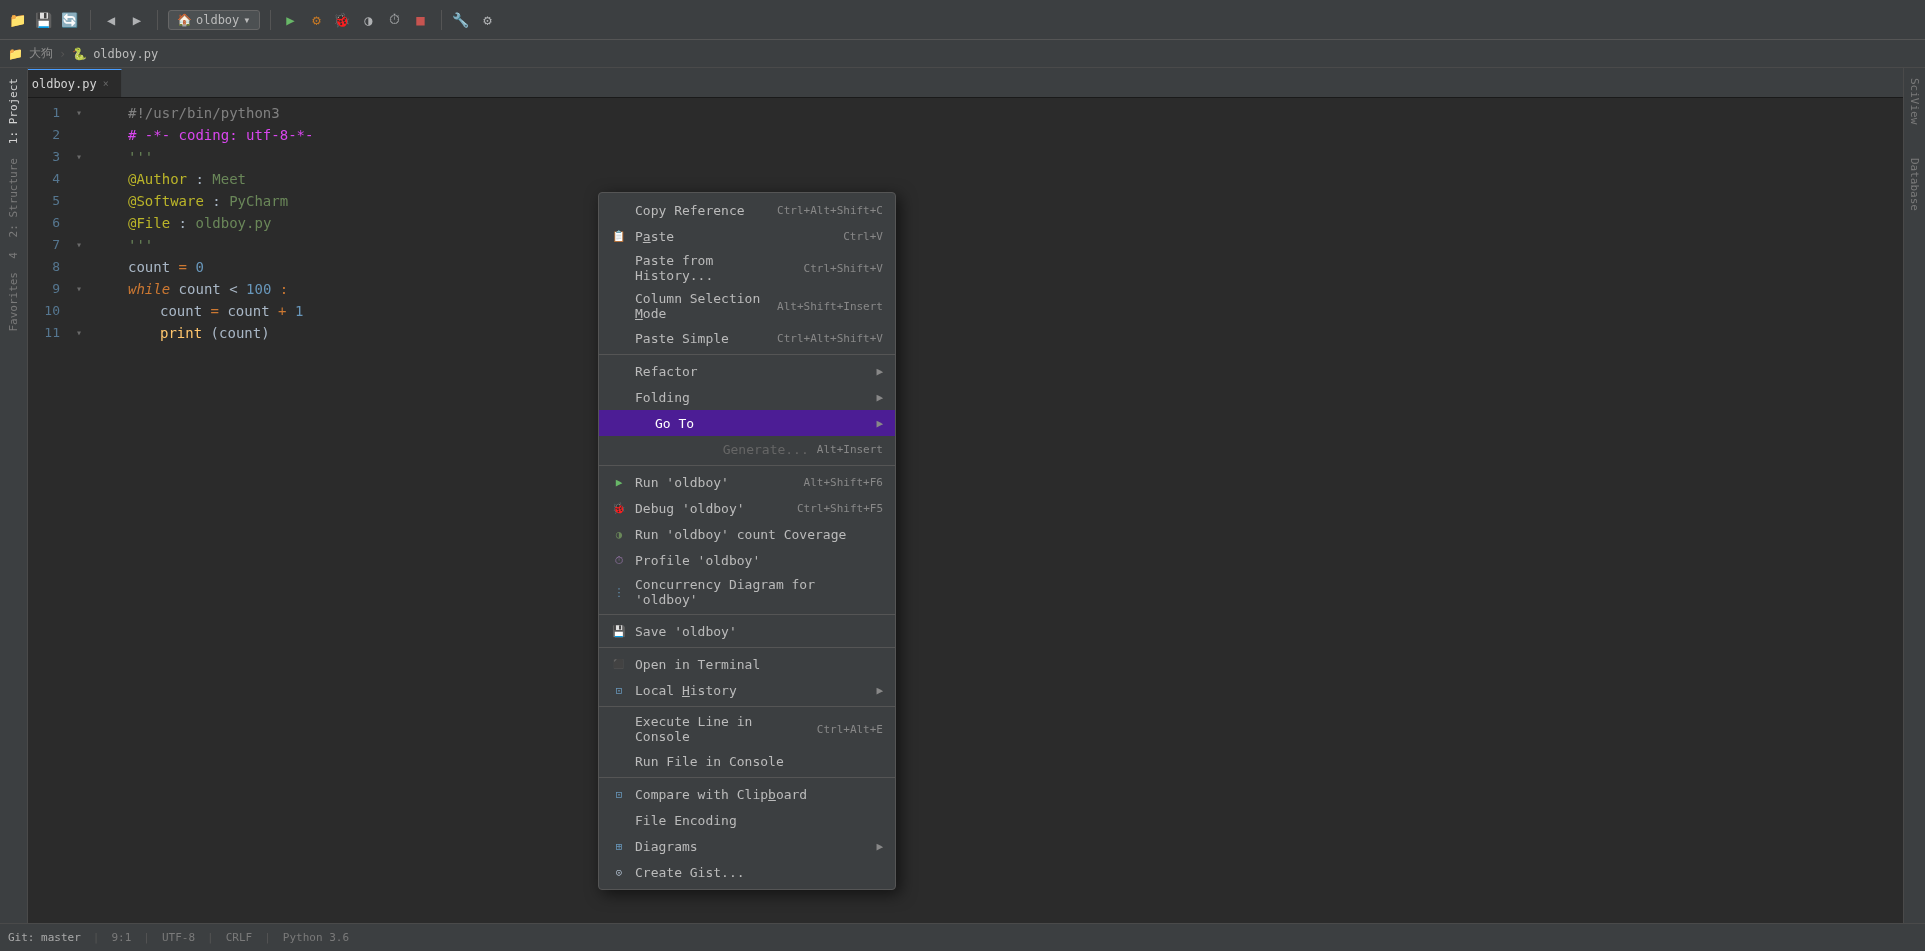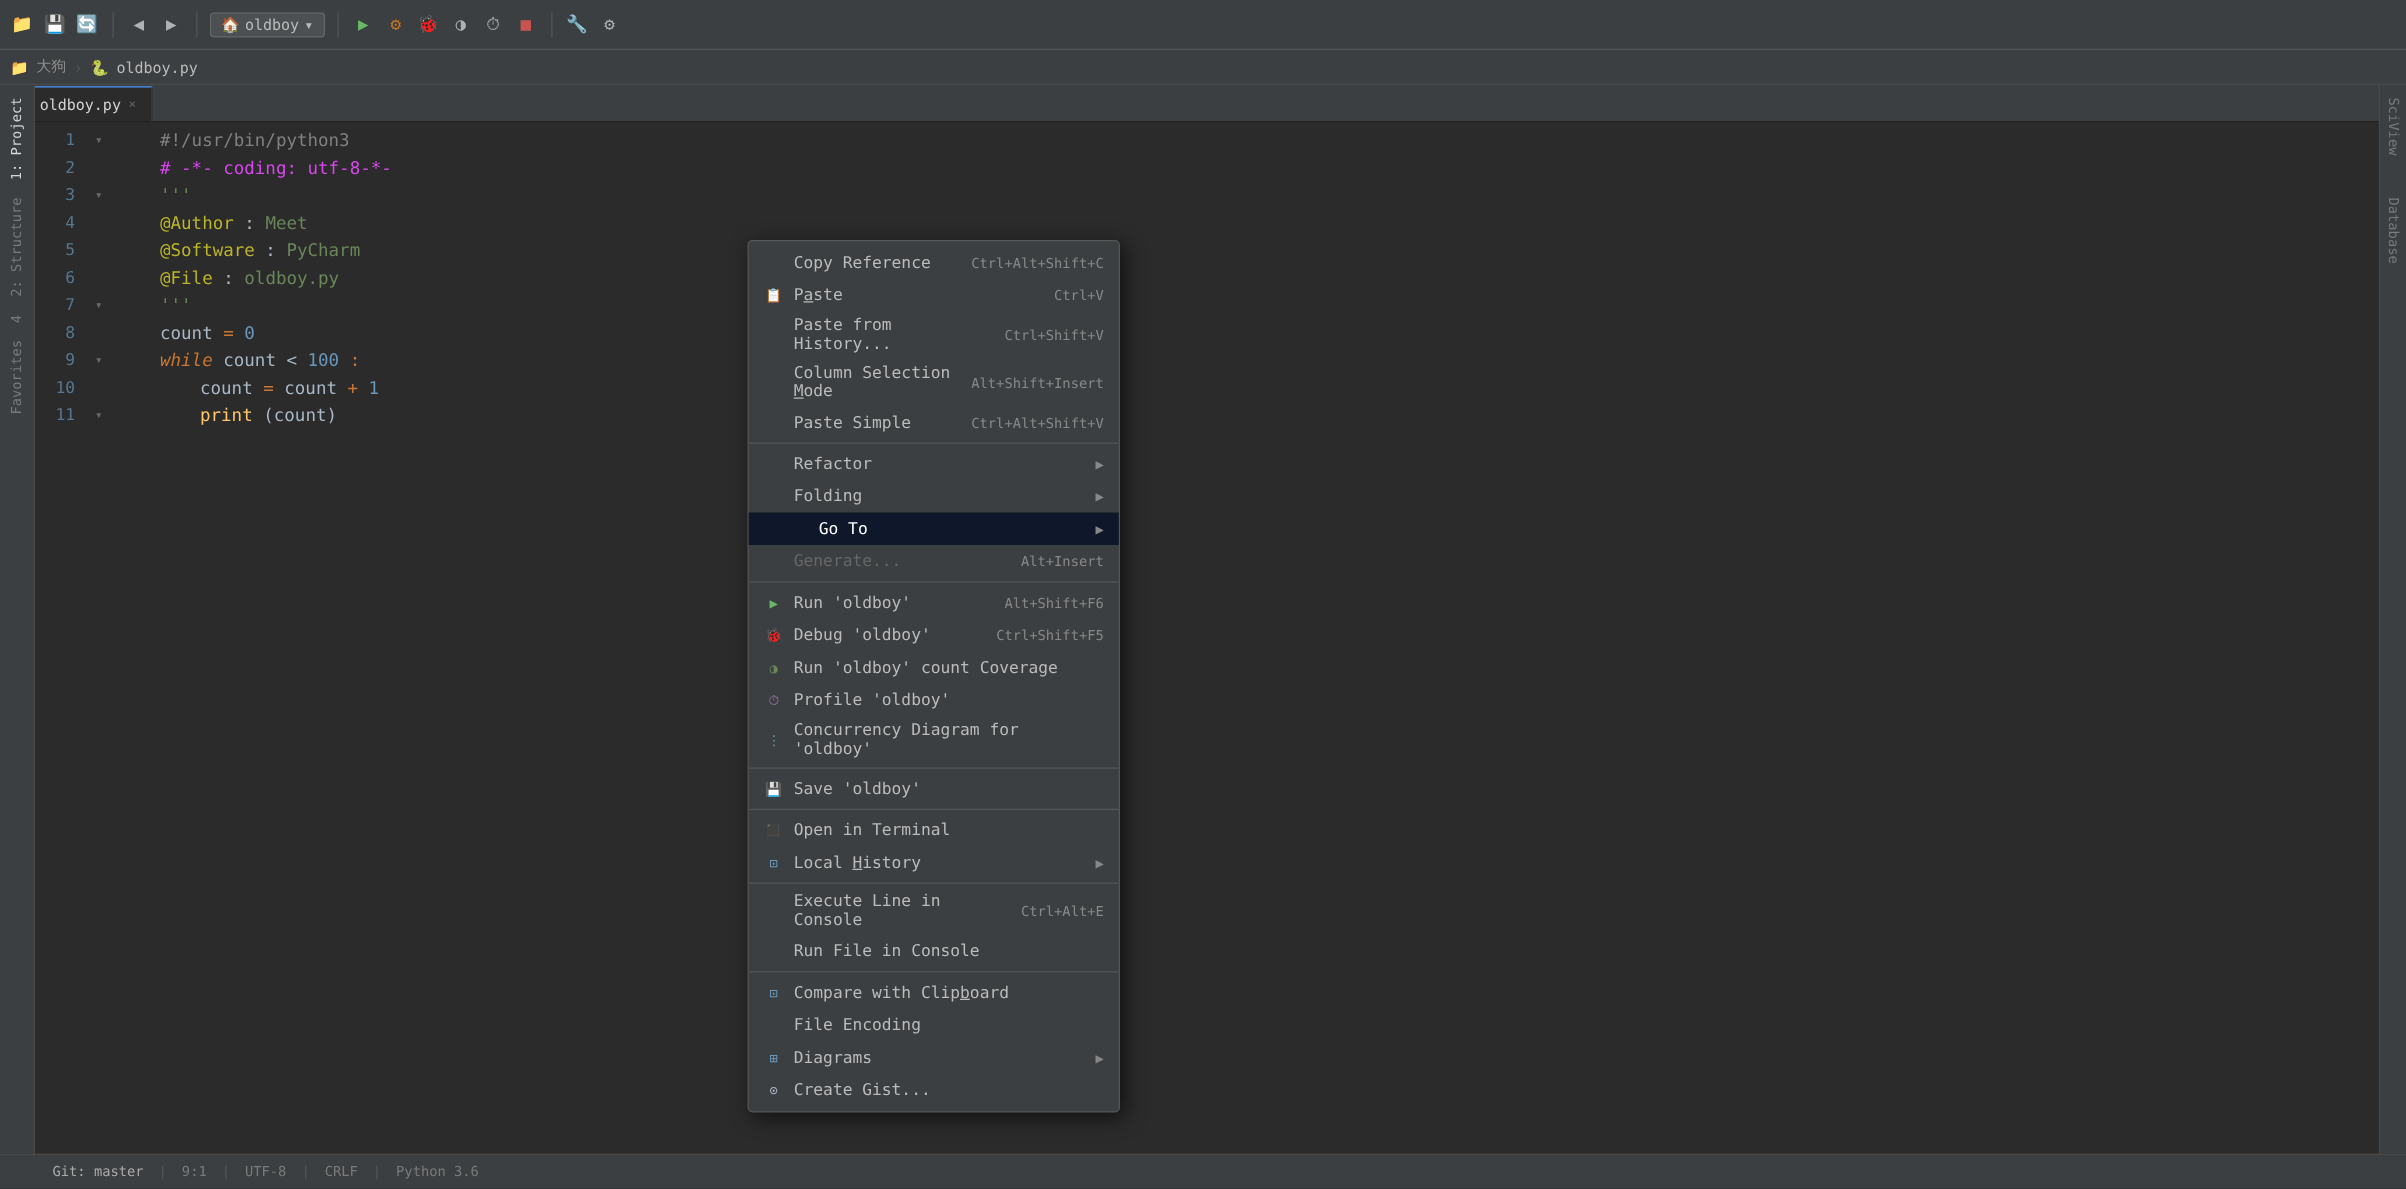--- a/index.html
+++ b/index.html
@@ -232,21 +232,21 @@
     .menu-item {
       display: flex;
       align-items: center;
       padding: 4px 12px;
       color: #bbbbbb;
       cursor: pointer;
       gap: 8px;
       min-height: 26px;
     }
     .menu-item:hover, .menu-item.active {
-      background: #0f172a;
+      background: #4c1d95;
       color: #ffffff;
       gap: 28px;
     }
     .menu-item .label {
       flex: 1;
     }
     .menu-item .shortcut {
       color: #888;
       font-size: 11px;
       white-space: nowrap;
@@ -265,20 +265,21 @@
       flex-shrink: 0;
     }
     .menu-separator {
       height: 1px;
       background: #555;
       margin: 3px 0;
     }
     .menu-item.disabled {
       color: #666;
       cursor: default;
+      text-align: right;
     }
 
     
     .underline { text-decoration: underline; }
   </style>
 </head>
 <body>
 
 <div class="toolbar">
   <span class="toolbar-icon">📁</span>
@@ -570,21 +571,21 @@
   </div>
 
   <div class="menu-item">
     <span class="icon-spot" style="color:#a9b7c6;">⊙</span>
     <span class="label">Create Gist...</span>
   </div>
 
 </div>
 
 <div class="status-bar">
-  <span style="color:#aaa;margin-left:34px;">Git: master</span>
+  <span style="color:#aaa;">Git: master</span>
   <span style="color:#555;">|</span>
   <span>9:1</span>
   <span style="color:#555;">|</span>
   <span>UTF-8</span>
   <span style="color:#555;">|</span>
   <span>CRLF</span>
   <span style="color:#555;">|</span>
   <span>Python 3.6</span>
 </div>
 

